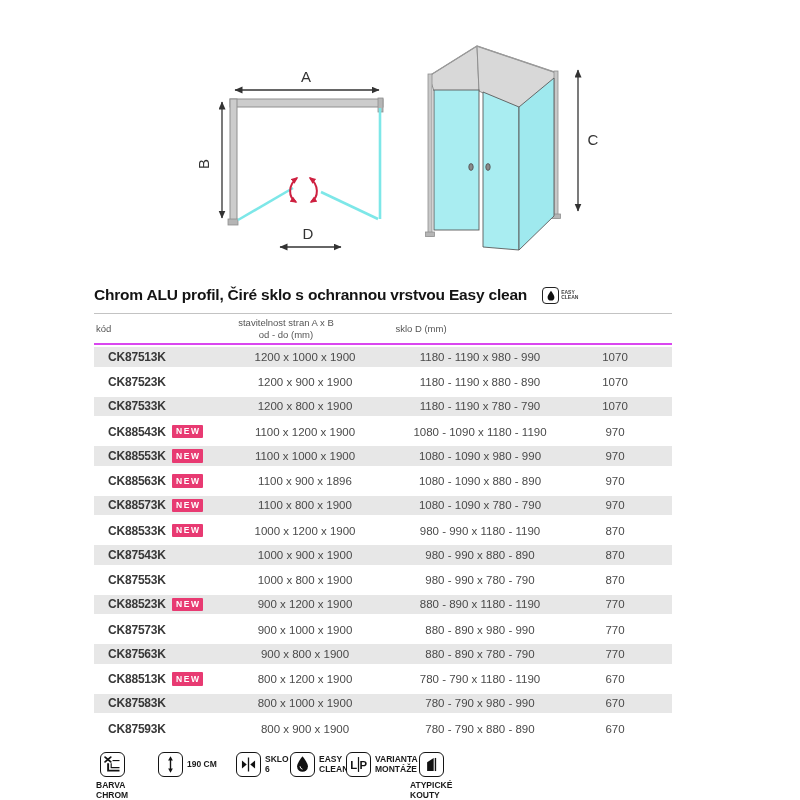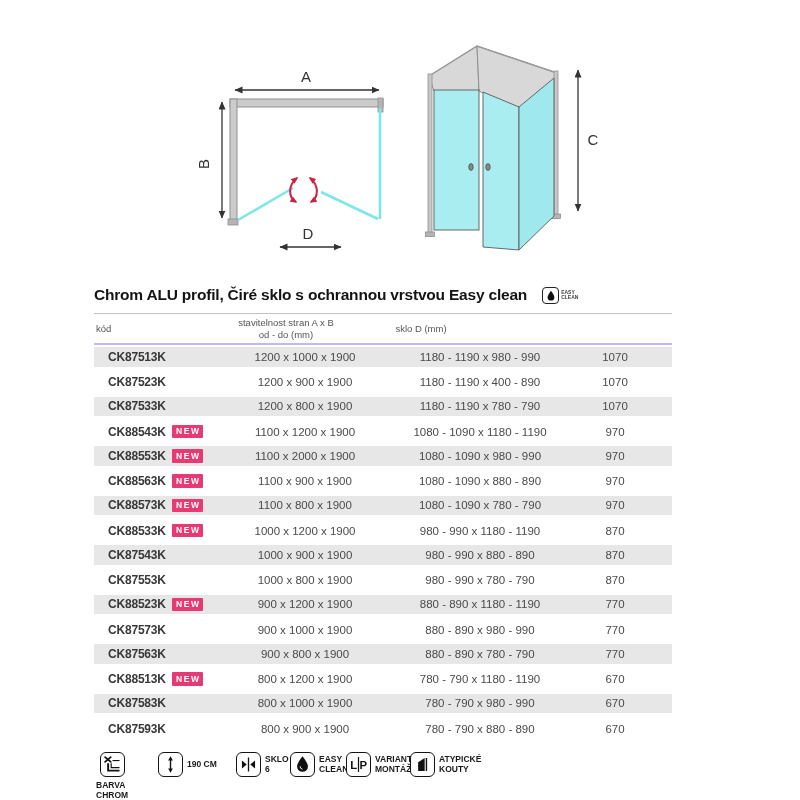--- a/index.html
+++ b/index.html
@@ -8,21 +8,21 @@
   .diagram-layer{position:absolute;left:0;top:0;width:800px;height:270px;}
   
   .title-row{position:absolute;left:94px;top:286px;display:flex;align-items:center;gap:15px;}
   .title{font-size:15.5px;font-weight:bold;color:#141414;letter-spacing:-0.2px;}
   .ec-badge{display:flex;align-items:center;gap:2px;}
   .ec-box{width:15px;height:15px;border:1.4px solid #222;border-radius:4px;
           display:flex;align-items:center;justify-content:center;background:#fff;}
   .ec-text{font-size:5px;font-weight:bold;color:#444;line-height:1.1;letter-spacing:0;}
   
   .spec-table{position:absolute;left:94px;top:313px;width:578px;font-size:11.5px;}
-  .thead{border-top:1px solid #c3c3c3;border-bottom:2px solid #c4b5fd;
+  .thead{border-top:1px solid #c3c3c3;border-bottom:2px solid #d946ef;
          display:flex;align-items:center;height:29px;color:#555;font-size:9.5px;line-height:1.18;}
   .thead .h-code{width:114px;text-align:left;padding-left:2px;box-sizing:border-box;}
   .thead .h-dims{width:194px;text-align:center;}
   .thead .h-range{width:156px;text-align:center;}
   .thead .h-entry{width:114px;text-align:center;}
   .row{display:flex;align-items:center;height:24.75px;box-sizing:border-box;}
   .row:nth-child(odd){background:#e7e7e7;border-top:2px solid #fff;border-bottom:3px solid #fff;}
   .c-code{width:78px;padding-left:14px;box-sizing:border-box;font-weight:bold;color:#383838;font-size:12px;letter-spacing:-0.2px;}
   .c-new{width:36px;display:flex;align-items:flex-end;}
   .c-dims{width:194px;text-align:center;color:#4a4a4a;}
@@ -139,21 +139,21 @@
         <div class="c-code">CK87513K</div>
           <div class="c-new"></div>
         <div class="c-dims">1200 x 1000 x 1900</div>
         <div class="c-range">1180 - 1190 x 980 - 990</div>
         <div class="c-entry">1070</div>
       </div>
       <div class="row">
         <div class="c-code">CK87523K</div>
           <div class="c-new"></div>
         <div class="c-dims">1200 x 900 x 1900</div>
-        <div class="c-range">1180 - 1190 x 400 - 890</div>
+        <div class="c-range">1180 - 1190 x 880 - 890</div>
         <div class="c-entry">1070</div>
       </div>
       <div class="row">
         <div class="c-code">CK87533K</div>
           <div class="c-new"></div>
         <div class="c-dims">1200 x 800 x 1900</div>
         <div class="c-range">1180 - 1190 x 780 - 790</div>
         <div class="c-entry">1070</div>
       </div>
       <div class="row">
@@ -163,30 +163,30 @@
           </div>
         <div class="c-dims">1100 x 1200 x 1900</div>
         <div class="c-range">1080 - 1090 x 1180 - 1190</div>
         <div class="c-entry">970</div>
       </div>
       <div class="row">
         <div class="c-code">CK88553K</div>
         <div class="c-new">
             <span class="new-badge">NEW</span>
           </div>
-        <div class="c-dims">1100 x 2000 x 1900</div>
+        <div class="c-dims">1100 x 1000 x 1900</div>
         <div class="c-range">1080 - 1090 x 980 - 990</div>
         <div class="c-entry">970</div>
       </div>
       <div class="row">
         <div class="c-code">CK88563K</div>
         <div class="c-new">
             <span class="new-badge">NEW</span>
           </div>
-        <div class="c-dims">1100 x 900 x 1900</div>
+        <div class="c-dims">1100 x 900 x 1896</div>
         <div class="c-range">1080 - 1090 x 880 - 890</div>
         <div class="c-entry">970</div>
       </div>
       <div class="row">
         <div class="c-code">CK88573K</div>
         <div class="c-new">
             <span class="new-badge">NEW</span>
           </div>
         <div class="c-dims">1100 x 800 x 1900</div>
         <div class="c-range">1080 - 1090 x 780 - 790</div>
@@ -329,21 +329,21 @@
           <text x="6.5" y="17" font-size="13" font-weight="bold" fill="#111" text-anchor="middle" font-family="Liberation Sans, sans-serif">L</text>
           <text x="17.5" y="17" font-size="13" font-weight="bold" fill="#111" text-anchor="middle" font-family="Liberation Sans, sans-serif">P</text>
         </svg>
       </span>
       <span class="f-label">
           <div>VARIANTA</div>
           <div>MONTÁŽE</div>
         </span>
     </div>
 
-    <div class="f-group" style="left:410px;">
+    <div class="f-group" style="left:410px;flex-direction:column;">
       <span class="f-icon">
         <svg width="21" height="21" viewBox="0 0 24 24">
           <polygon points="7,9.5 14.5,4.5 14.5,19.5 7,19.5" fill="#111"></polygon>
           <line x1="16.5" y1="4.5" x2="16.5" y2="19.5" stroke="#111" stroke-width="1.6"></line>
         </svg>
       </span>
       <span class="f-label">
           <div>ATYPICKÉ</div>
           <div>KOUTY</div>
         </span>

